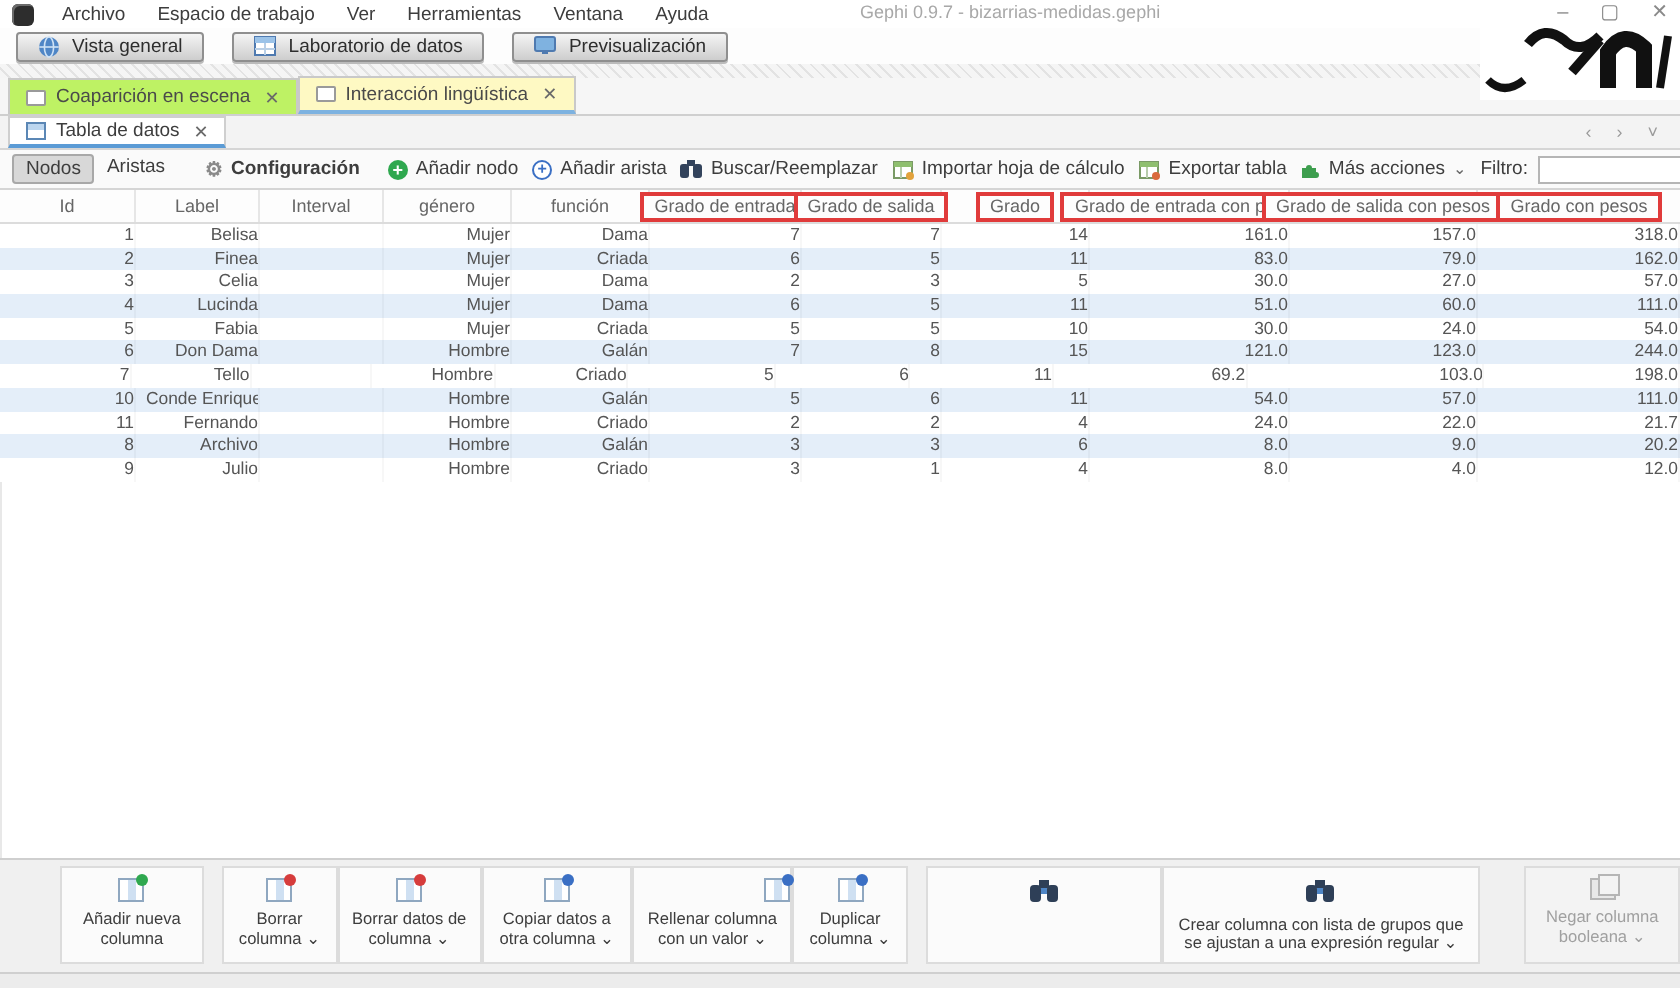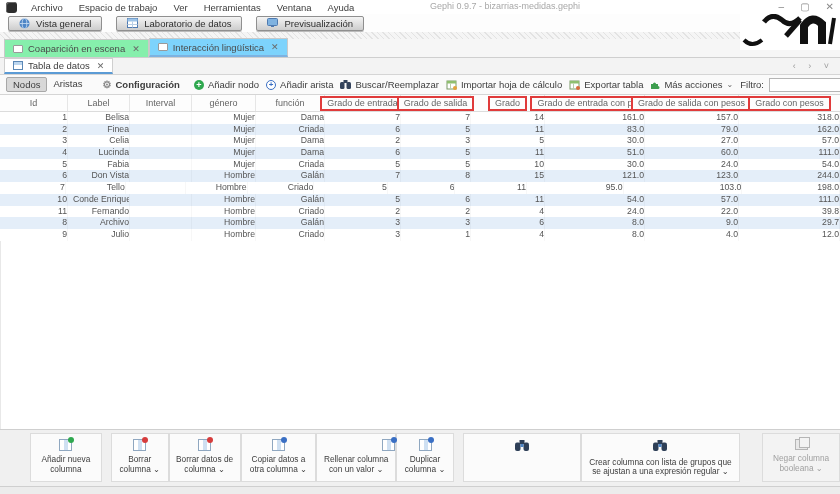--- a/index.html
+++ b/index.html
@@ -30,22 +30,22 @@
     background:repeating-linear-gradient(45deg,#f5f5f5 0 3px,#e3e3e3 3px 4px); }
 
   
   .corner-patch { position:absolute; top:0; right:0; width:100px; height:50px; background:#fff; z-index:5; }
   .corner-patch svg { position:absolute; top:10px; right:2px; }
 
   
   .ws-tabs { position:absolute; top:39px; left:0; right:0; height:19px; background:#f6f6f6;
     border-bottom:1px solid #cfcfcf; display:flex; align-items:flex-end; padding-left:4px; }
   .ws-tab { height:18px; display:flex; align-items:center; gap:5px; padding:0 8px;
-    border:1px solid #c9c9c9; border-bottom:none; background:#86efac; font-size:9.5px; color:#4a4a4a; }
-  .ws-tab.active { background:#7dd3fc; border-bottom:2px solid #7db2e0; height:19px; }
+    border:1px solid #c9c9c9; border-bottom:none; background:#bef264; font-size:9.5px; color:#4a4a4a; }
+  .ws-tab.active { background:#fef9c3; border-bottom:2px solid #7db2e0; height:19px; }
   .ws-icon { width:10px; height:8px; background:#fff; border:1px solid #9a9a9a; border-radius:1px; }
   .tab-close { color:#6a6a6a; font-size:9px; margin-left:2px; }
   .tab-scroll { position:absolute; right:6px; top:3px; color:#9a9a9a; font-size:9px; letter-spacing:5px; }
 
   
   .panel-tabstrip { position:absolute; top:58px; left:0; right:0; height:17px; background:#f3f3f3;
     border-bottom:1px solid #d5d5d5; display:flex; align-items:flex-end; padding-left:4px; }
   .panel-tab { height:16px; display:flex; align-items:center; gap:5px; padding:0 8px;
     background:#fff; border:1px solid #cfcfcf; border-bottom:2px solid #5b9bd5; font-size:9.5px; }
   .tbl-ico { width:10px; height:9px; border:1px solid #5b87b5; background:
@@ -345,41 +345,41 @@
           <div class="gcell" style="width: 69px;">Criada</div>
           <div class="gcell" style="width: 76px;">5</div>
           <div class="gcell" style="width: 70px;">5</div>
           <div class="gcell" style="width: 74px;">10</div>
           <div class="gcell" style="width: 100px;">30.0</div>
           <div class="gcell" style="width: 94px;">24.0</div>
           <div class="gcell" style="width: 101px;">54.0</div>
         </div>
         <div class="grow alt">
           <div class="gcell" style="width: 68px;">6</div>
-          <div class="gcell" style="width: 62px;">Don Vista</div>
+          <div class="gcell" style="width: 62px;">Don Dama</div>
           <div class="gcell" style="width: 62px;"></div>
           <div class="gcell" style="width: 64px;">Hombre</div>
           <div class="gcell" style="width: 69px;">Galán</div>
           <div class="gcell" style="width: 76px;">7</div>
           <div class="gcell" style="width: 70px;">8</div>
           <div class="gcell" style="width: 74px;">15</div>
           <div class="gcell" style="width: 100px;">121.0</div>
           <div class="gcell" style="width: 94px;">123.0</div>
           <div class="gcell" style="width: 101px;">244.0</div>
         </div>
         <div class="grow">
           <div class="gcell" style="width: 68px;">7</div>
           <div class="gcell" style="width: 62px;">Tello</div>
           <div class="gcell" style="width: 62px;"></div>
           <div class="gcell" style="width: 64px;">Hombre</div>
           <div class="gcell" style="width: 69px;">Criado</div>
           <div class="gcell" style="width: 76px;">5</div>
           <div class="gcell" style="width: 70px;">6</div>
           <div class="gcell" style="width: 74px;">11</div>
-          <div class="gcell" style="width: 100px;">95.0</div>
+          <div class="gcell" style="width: 100px;">69.2</div>
           <div class="gcell" style="width: 94px; margin-left: 28px;">103.0</div>
           <div class="gcell" style="width: 101px;">198.0</div>
         </div>
         <div class="grow alt">
           <div class="gcell" style="width: 68px;">10</div>
           <div class="gcell" style="width: 62px;">Conde Enrique</div>
           <div class="gcell" style="width: 62px;"></div>
           <div class="gcell" style="width: 64px;">Hombre</div>
           <div class="gcell" style="width: 69px;">Galán</div>
           <div class="gcell" style="width: 76px;">5</div>
@@ -393,34 +393,34 @@
           <div class="gcell" style="width: 68px;">11</div>
           <div class="gcell" style="width: 62px;">Fernando</div>
           <div class="gcell" style="width: 62px;"></div>
           <div class="gcell" style="width: 64px;">Hombre</div>
           <div class="gcell" style="width: 69px;">Criado</div>
           <div class="gcell" style="width: 76px;">2</div>
           <div class="gcell" style="width: 70px;">2</div>
           <div class="gcell" style="width: 74px;">4</div>
           <div class="gcell" style="width: 100px;">24.0</div>
           <div class="gcell" style="width: 94px;">22.0</div>
-          <div class="gcell" style="width: 101px;">39.8</div>
+          <div class="gcell" style="width: 101px;">21.7</div>
         </div>
         <div class="grow alt">
           <div class="gcell" style="width: 68px;">8</div>
           <div class="gcell" style="width: 62px;">Archivo</div>
           <div class="gcell" style="width: 62px;"></div>
           <div class="gcell" style="width: 64px;">Hombre</div>
           <div class="gcell" style="width: 69px;">Galán</div>
           <div class="gcell" style="width: 76px;">3</div>
           <div class="gcell" style="width: 70px;">3</div>
           <div class="gcell" style="width: 74px;">6</div>
           <div class="gcell" style="width: 100px;">8.0</div>
           <div class="gcell" style="width: 94px;">9.0</div>
-          <div class="gcell" style="width: 101px;">29.7</div>
+          <div class="gcell" style="width: 101px;">20.2</div>
         </div>
         <div class="grow">
           <div class="gcell" style="width: 68px;">9</div>
           <div class="gcell" style="width: 62px;">Julio</div>
           <div class="gcell" style="width: 62px;"></div>
           <div class="gcell" style="width: 64px;">Hombre</div>
           <div class="gcell" style="width: 69px;">Criado</div>
           <div class="gcell" style="width: 76px;">3</div>
           <div class="gcell" style="width: 70px;">1</div>
           <div class="gcell" style="width: 74px;">4</div>

